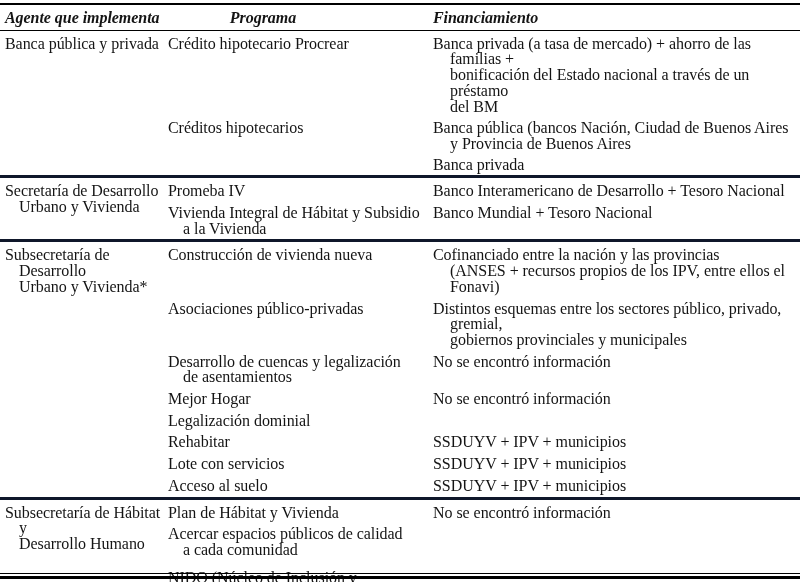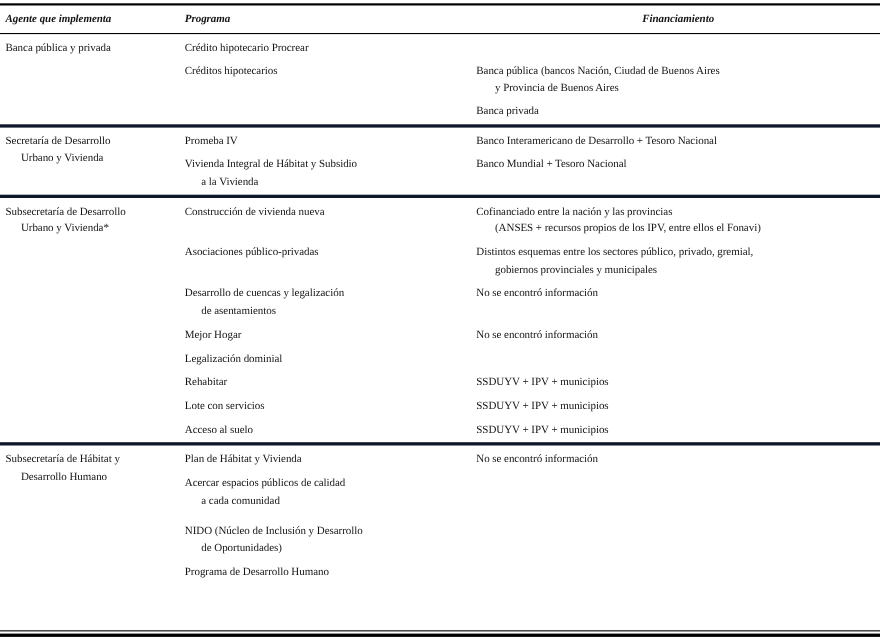--- a/index.html
+++ b/index.html
@@ -4,40 +4,40 @@
 <style>
   html, body { margin: 0; padding: 0; background: #ffffff; }
   .page {
     width: 800px;
     height: 582px;
     position: relative;
     background: #ffffff;
     overflow: hidden;
     font-family: "Liberation Serif", "DejaVu Serif", serif;
     color: #141414;
-    font-size: 10px;
+    font-size: 16px;
     line-height: 15.7px;
     letter-spacing: -0.05px;
   }
   .top-rule {
     position: absolute;
     top: 3px; left: 0; right: 0;
     border-top: 2px solid #000;
   }
   .content { padding-top: 5px; }
   .header-row {
     display: flex;
     padding: 5px 0 4px 0;
     border-bottom: 1.5px solid #000;
   }
   .th { font-weight: bold; font-style: italic; }
   .th-agent { width: 168px; flex: none; box-sizing: border-box; padding-left: 5px; }
   .th-prog  { width: 265px; flex: none; box-sizing: border-box; }
-  .th-prog .inner { display: block; width: 190px; text-align: left; }
-  .th-fin   { flex: 1; text-align: center; }
+  .th-prog .inner { display: block; width: 190px; text-align: center; }
+  .th-fin   { flex: 1; text-align: left; }
 
   .section {
     display: flex;
     padding: 5px 0 3px 0;
     border-bottom: 3px solid #0f172a;
   }
   .section:last-child { border-bottom: none; padding-bottom: 0; }
 
   .agent {
     width: 168px; flex: none;
@@ -84,20 +84,25 @@
       <div class="th th-fin">Financiamiento</div>
     </div>
     <div id="table-body">
         <div class="section">
           <div class="agent">Banca pública y privada</div>
           <div class="rows">
             <div class="prow">
               <div class="prog">
                 <p class="cellp">Crédito hipotecario Procrear</p>
               </div>
+              <div class="fin">
+                <p class="cellp">Banca privada (a tasa de mercado) + ahorro de las familias +
+bonificación del Estado nacional a través de un préstamo
+del BM</p>
+              </div>
             </div>
             <div class="prow">
               <div class="prog">
                 <p class="cellp">Créditos hipotecarios</p>
               </div>
               <div class="fin">
                 <p class="cellp">Banca pública (bancos Nación, Ciudad de Buenos Aires
 y Provincia de Buenos Aires</p>
                 <p class="cellp">Banca privada</p>
               </div>

